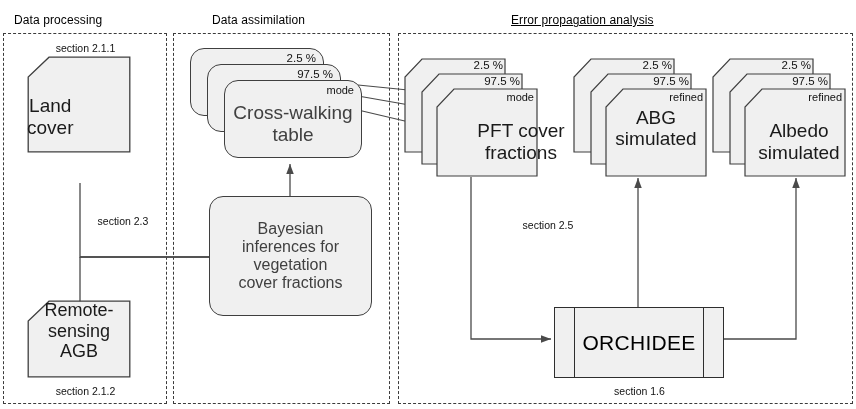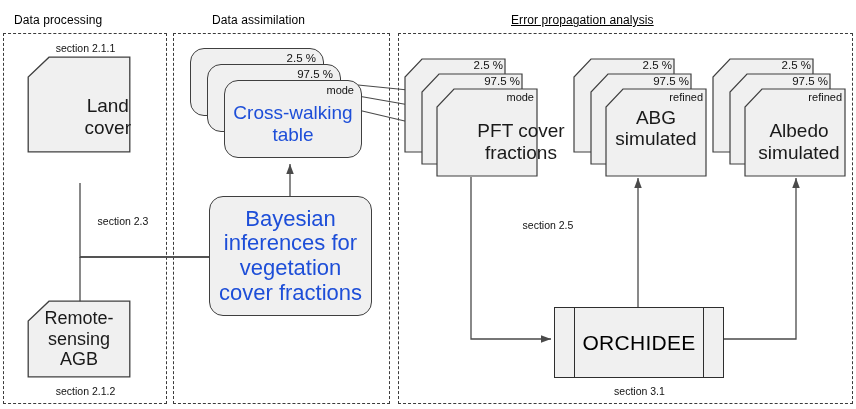--- a/index.html
+++ b/index.html
@@ -49,24 +49,24 @@
     background:#f0f0f0;
     border:1.3px solid #3f3f3f;
     display:flex;
     align-items:center;
     justify-content:center;
     text-align:center;
   }
   .node .label{
     font-size:19px;
     line-height:1.12;
-    color:#1d4ed8;
+    color:#404040;
     padding:0 4px;
   }
-  .node .label.small{font-size:22px;}
+  .node .label.small{font-size:16px;}
   
   .rounded{border-radius:14px;}
   .corner-tag{
     position:absolute;
     right:7px;
     top:3px;
     font-size:11px;
     color:#111;
     white-space:nowrap;
   }
@@ -127,37 +127,37 @@
 
     <path d="M638,308 L638,178" fill="none" stroke="#4a4a4a" stroke-width="1.3" marker-end="url(#ah)"></path>
 
     <path d="M724,339 L796,339 L796,178" fill="none" stroke="#4a4a4a" stroke-width="1.3" marker-end="url(#ah)"></path>
   </svg>
 
   <div class="sec-label" style="left:48px;  top:42px;  width:75px;">section 2.1.1</div>
   <div class="sec-label" style="left:48px;  top:385px; width:75px;">section 2.1.2</div>
   <div class="sec-label" style="left:88px;  top:215px; width:70px;">section 2.3</div>
   <div class="sec-label" style="left:513px; top:219px; width:70px;">section 2.5</div>
-  <div class="sec-label" style="left:602px; top:385px; width:75px;">section 3.1</div>
+  <div class="sec-label" style="left:602px; top:385px; width:75px;">section 1.6</div>
 
   <div class="stack-wrap" style="left:27px; top:56px; width:104px; height:97px;">
     <svg width="104" height="97" viewBox="0 0 104 97">
       <path d="M22,1.2 L102.8,1.2 L102.8,95.8 L1.2,95.8 L1.2,21 Z" fill="#f0f0f0" stroke="#3f3f3f" stroke-width="1.3" stroke-linejoin="miter"></path>
     </svg>
-    <div style="position:absolute;left:0;top:0;width:104px;height:121px;display:flex;align-items:center;justify-content:flex-end;">
+    <div style="position:absolute;left:0;top:0;width:104px;height:121px;display:flex;align-items:center;justify-content:flex-start;">
       <div style="font-size:19px;line-height:1.15;text-align:center;white-space:pre-line;">Land
 cover</div>
     </div>
   </div>
 
   <div class="stack-wrap" style="left:27px; top:300px; width:104px; height:78px;">
     <svg width="104" height="78" viewBox="0 0 104 78">
       <path d="M22,1.2 L102.8,1.2 L102.8,76.8 L1.2,76.8 L1.2,21 Z" fill="#f0f0f0" stroke="#3f3f3f" stroke-width="1.3" stroke-linejoin="miter"></path>
     </svg>
-    <div style="position:absolute;left:0;top:0;width:104px;height:78px;display:flex;align-items:center;justify-content:center;">
+    <div style="position:absolute;left:0;top:0;width:104px;height:78px;display:flex;align-items:flex-start;justify-content:center;">
       <div style="font-size:18px;line-height:1.14;text-align:center;white-space:pre-line;">Remote-
 sensing
 AGB</div>
     </div>
   </div>
 
   <div class="stack-wrap" style="left:190px; top:48px; width:172px; height:110px;">
 
     <div class="node rounded" style="left:0px; top:0px; width:134px; height:68px;">
       <span class="corner-tag pct">2.5 %</span>

